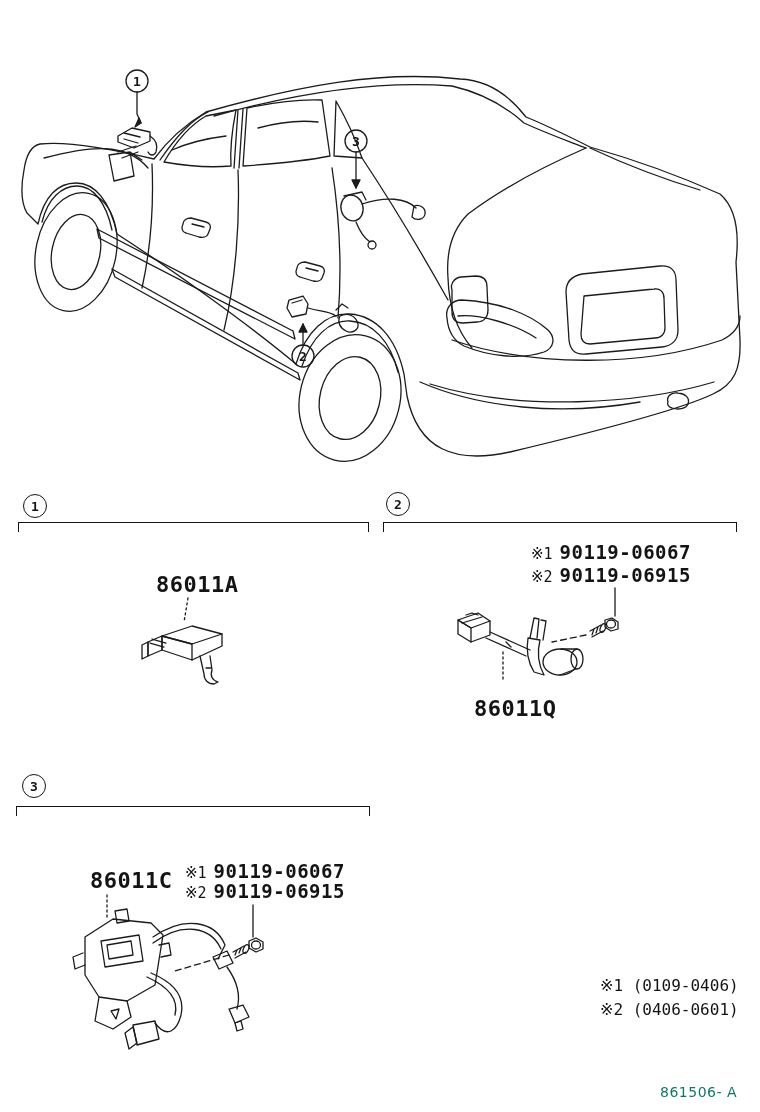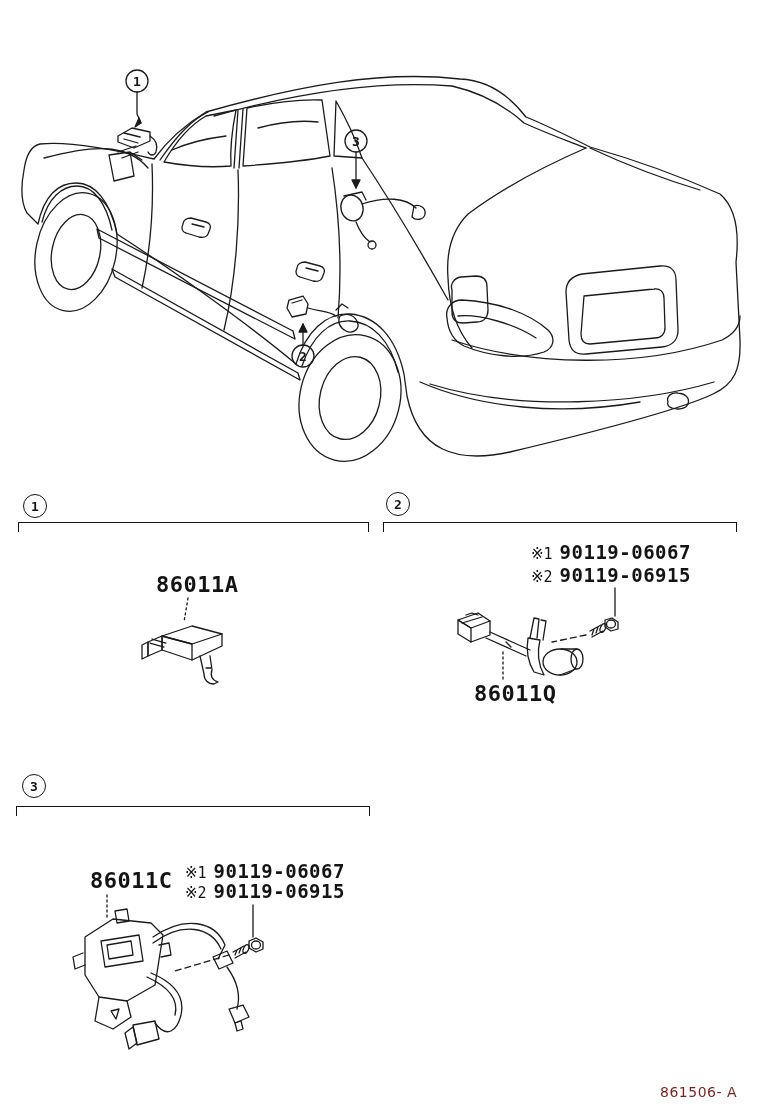--- a/index.html
+++ b/index.html
@@ -11,21 +11,21 @@
            display:flex;align-items:center;justify-content:center;
            font:bold 13px "DejaVu Sans Mono",monospace;background:#fff;}
   .bracket{position:absolute;height:9px;border-top:1.6px solid #141414;
            border-left:1.6px solid #141414;border-right:1.6px solid #141414;}
   .part-label{position:absolute;font:bold 22px "DejaVu Sans Mono",monospace;letter-spacing:.5px;white-space:nowrap;text-align:right;}
   .note-block{position:absolute;}
   .note-row{display:flex;align-items:baseline;gap:7px;height:23px;}
   .note-ref{font:15px "DejaVu Sans Mono","DejaVu Sans",monospace;}
   .note-num{font:bold 19px "DejaVu Sans Mono",monospace;letter-spacing:.5px;text-align:right;}
   .footnote-row{font:16px "DejaVu Sans Mono","DejaVu Sans",monospace;height:24px;white-space:nowrap;}
-  .doc-number{position:absolute;font:14px "DejaVu Sans","Liberation Sans",sans-serif;color:#7f1d1d;letter-spacing:.5px;}
+  .doc-number{position:absolute;font:14px "DejaVu Sans","Liberation Sans",sans-serif;color:#0f766e;letter-spacing:.5px;}
   text.co{font:bold 13px "DejaVu Sans Mono",monospace;fill:#141414;stroke:none;}
 </style>
 </head>
 <body>
 
 <div class="page">
 
   <svg class="car-svg" style="left:0;top:0" width="760" height="500" viewBox="0 0 760 500">
     <g class="lines">
 
@@ -184,21 +184,21 @@
       <path d="M 50,52 L 90,70 M 46,58 L 86,76 M 66,62 L 71,67"></path>
 
       <path d="M 18,40 L 38,33 L 50,41 L 31,48 Z"></path>
       <path d="M 18,40 L 18,54 L 31,62 L 31,48 Z"></path>
       <path d="M 50,41 L 50,55 L 31,62"></path>
       <path d="M 22,43 L 42,37 M 26,35 L 32,33 L 38,35"></path>
 
       <path d="M 63,72 L 63,100" stroke-dasharray="2,3"></path>
     </g>
   </svg>
-  <div class="part-label" style="left:474px;top:681px">86011Q</div>
+  <div class="part-label" style="left:474px;top:696px">86011Q</div>
 
   <div class="callout" style="left:22px;top:774px">3</div>
   <div class="bracket" style="left:16px;top:806px;width:352px"></div>
   <div class="part-label" style="left:90px;top:868px">86011C</div>
   <div class="note-block" style="left:185px;top:860px">
     <div class="note-row" style="height:20px">
       <span class="note-ref">※1</span>
       <span class="note-num">90119-06067</span>
     </div>
     <div class="note-row" style="height:20px">
@@ -232,15 +232,25 @@
       <path d="M 174,116 L 188,112 L 194,124 L 180,130 Z"></path>
       <path d="M 180,130 L 186,128 L 188,136 L 182,138 Z"></path>
 
       <path d="M 96,80 C 120,90 130,104 126,122 C 122,138 112,146 100,130"></path>
       <path d="M 92,84 C 114,94 124,106 120,122"></path>
       <path d="M 78,132 L 100,128 L 104,146 L 82,152 Z"></path>
       <path d="M 70,140 L 78,134 L 82,150 L 74,156 Z"></path>
     </g>
   </svg>
 
+  <div class="note-block" style="left:600px;top:976px">
+    <div class="footnote-row">
+      <span>※1</span>
+      <span>(0109-0406)</span>
+    </div>
+    <div class="footnote-row">
+      <span>※2</span>
+      <span>(0406-0601)</span>
+    </div>
+  </div>
   <div class="doc-number" style="left:660px;top:1084px">861506- A</div>
 
 </div>
 
 </body></html>

